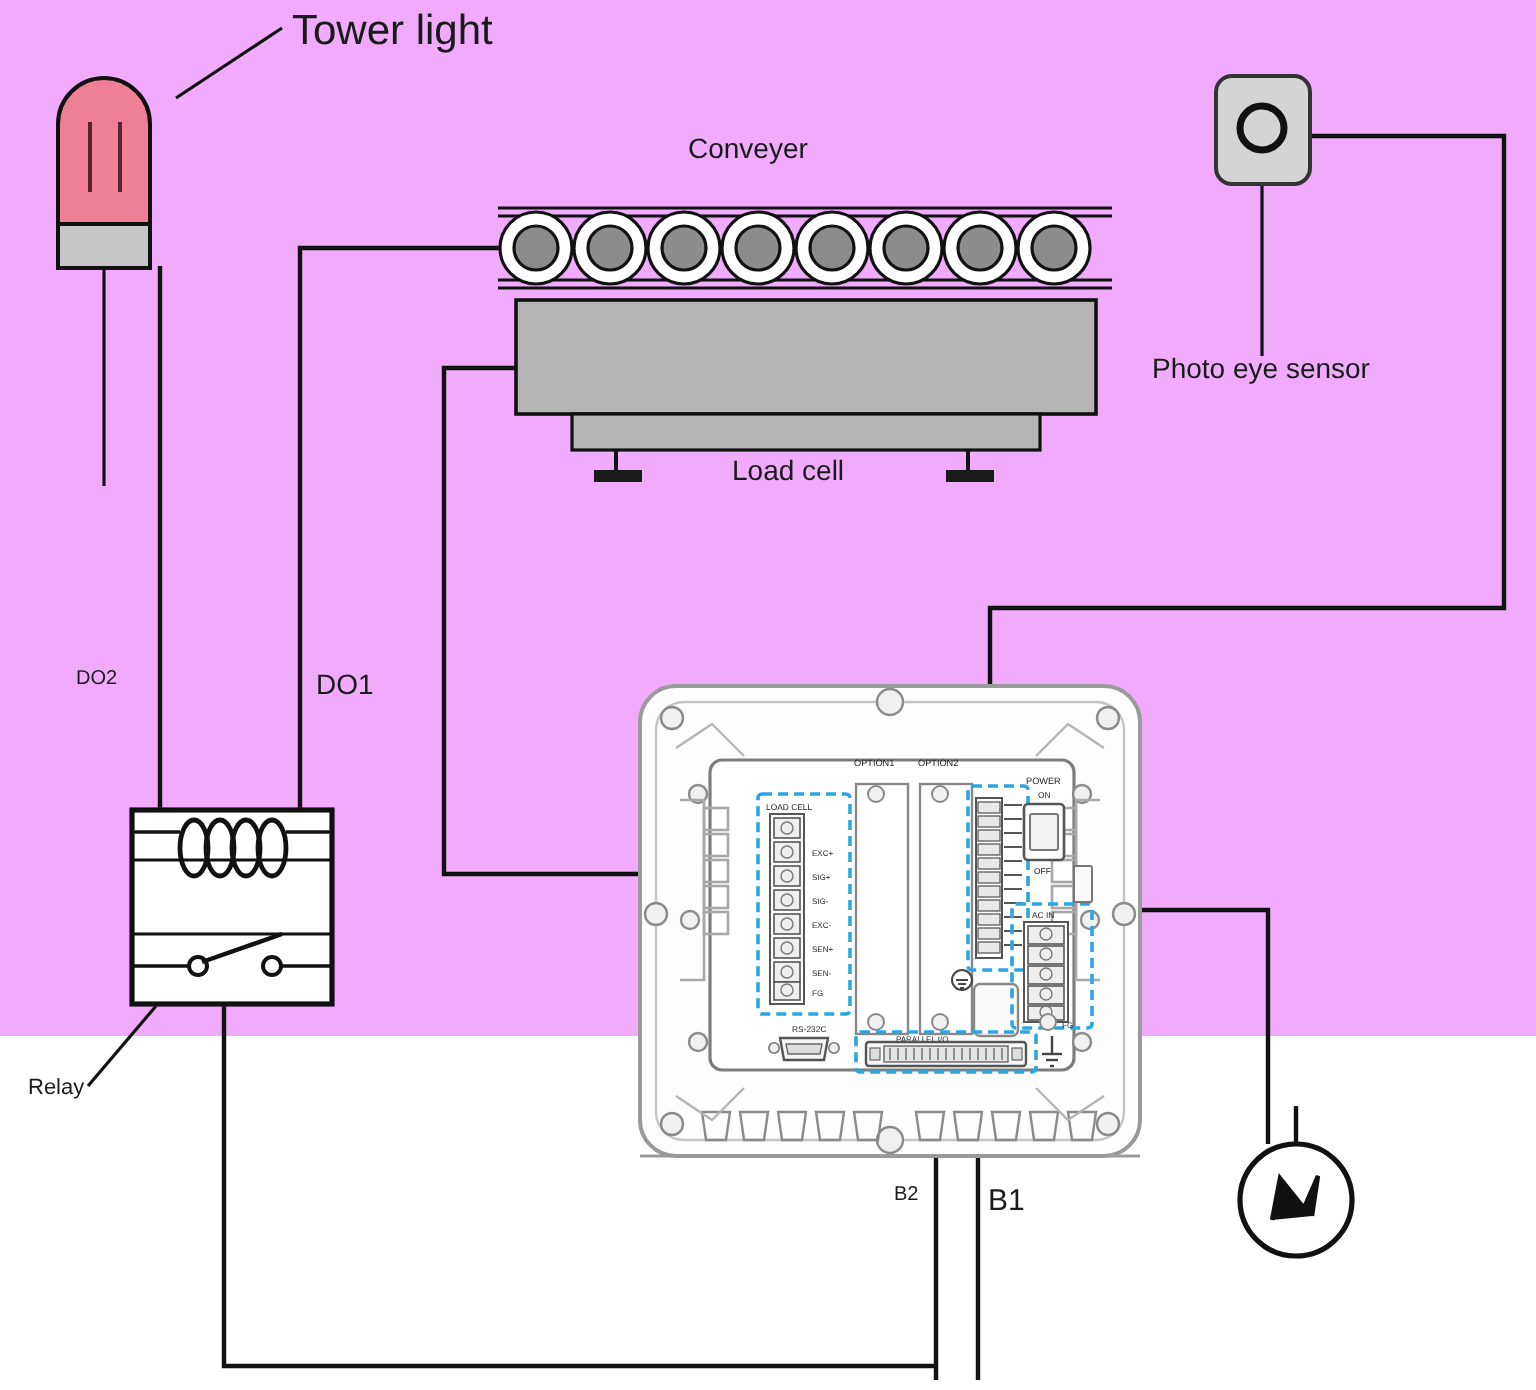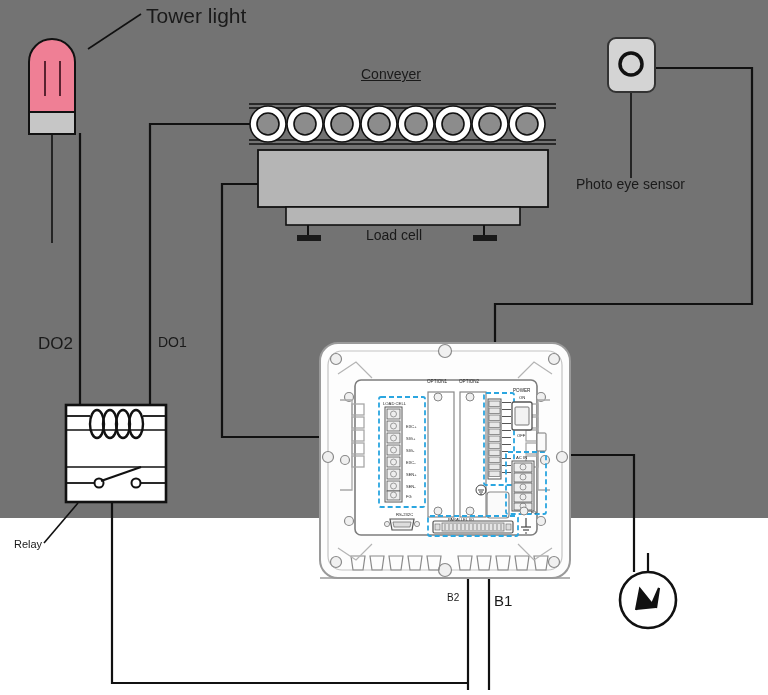--- a/index.html
+++ b/index.html
@@ -1,27 +1,27 @@
 <!DOCTYPE html>
 <html><head>
 <meta charset="utf-8">
 <style>
   html,body{margin:0;padding:0;background:#ffffff;}
   body{width:768px;height:695px;overflow:hidden;
        font-family:"Liberation Sans","DejaVu Sans",sans-serif;}
-  #stage{position:relative;width:768px;height:518px;background:#737373;}
+  #stage{position:relative;width:768px;height:518px;background:#f0abfc;}
   #svgroot{position:absolute;left:0;top:0;}
   .lbl{position:absolute;color:#1a1a1a;white-space:nowrap;}
   .lbl-tower{left:146px;top:4px;font-size:21px;}
-  .lbl-conveyer{left:361px;top:66px;font-size:14px;text-decoration:underline;}
+  .lbl-conveyer{left:344px;top:66px;font-size:14px;}
   .lbl-loadcell{left:366px;top:227px;font-size:14px;}
   .lbl-photo{left:576px;top:176px;font-size:14px;}
   .lbl-ad{left:359px;top:293px;font-size:21px;}
   .lbl-relay{left:14px;top:538px;font-size:11px;}
-  .lbl-do2{left:38px;top:334px;font-size:17px;}
+  .lbl-do2{left:38px;top:334px;font-size:10px;}
   .lbl-do1{left:158px;top:334px;font-size:14px;text-align:right;}
   .lbl-b2{left:447px;top:592px;font-size:10px;}
   .lbl-b1{left:494px;top:592px;font-size:15px;}
 </style>
 </head>
 <body>
 
 <div id="stage">
 
   <svg id="svgroot" width="768" height="695" viewBox="0 0 768 695">

